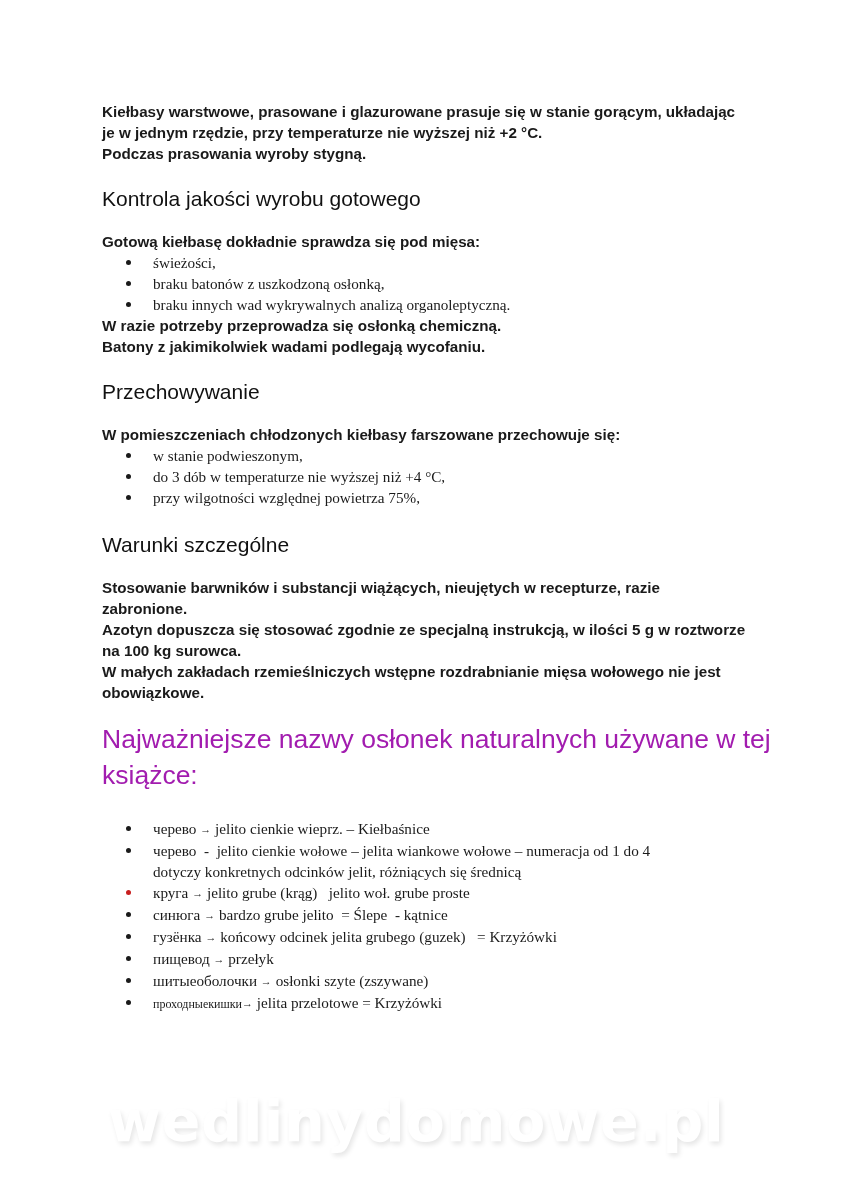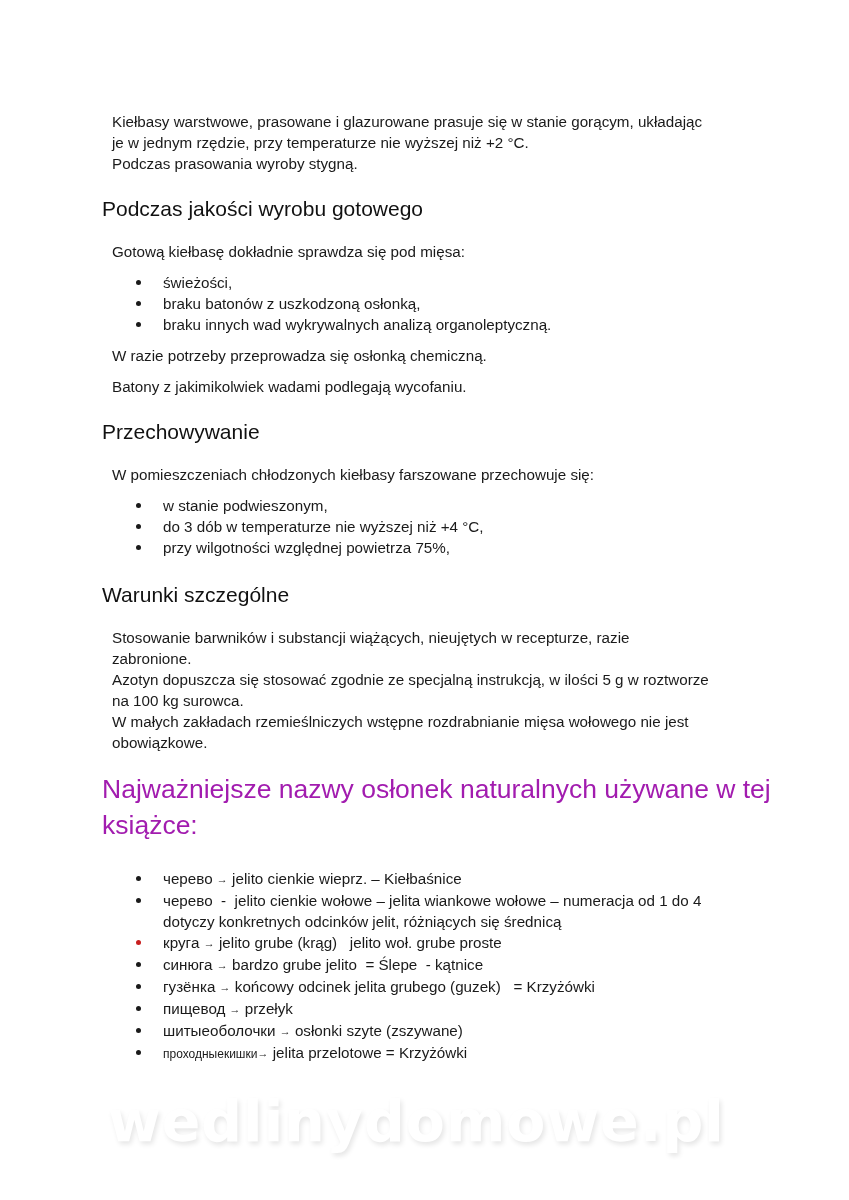--- a/index.html
+++ b/index.html
@@ -15,42 +15,44 @@
       font-family: "Liberation Sans", "DejaVu Sans", sans-serif;
       color: #1a1a1a;
     }
     .page {
       position: absolute;
       left: 102px;
       top: 101px;
       width: 680px;
     }
     p {
-      margin: 10px;
+      margin: 0;
       font-size: 15.2px;
       line-height: 21px;
+      font-weight: bold;
     }
     h2 {
       margin: 0;
       font-weight: normal;
       font-size: 21px;
       line-height: 26px;
       color: #111;
     }
     h1 {
       margin: 0;
       font-weight: normal;
       font-size: 26.5px;
       line-height: 36px;
       color: #a21caf;
     }
     ul {
-      margin: 10px;
+      margin: 0;
       padding: 0;
       list-style: none;
+      font-family: Liberation Serif, serif;
     }
     li {
       position: relative;
       padding-left: 51px;
       font-size: 15.2px;
       line-height: 21px;
     }
     li .bullet {
       position: absolute;
       left: 24px;
@@ -87,21 +89,21 @@
 <body>
 
 <div class="page">
 
   <p>
     <span>Kiełbasy warstwowe, prasowane i glazurowane prasuje się w stanie gorącym, układając</span><br>
     <span>je w jednym rzędzie, przy temperaturze nie wyższej niż +2 °C.</span><br>
     <span>Podczas prasowania wyroby stygną.</span>
   </p>
 
-  <h2 style="margin-top:22px;">Podczas jakości wyrobu gotowego</h2>
+  <h2 style="margin-top:22px;">Kontrola jakości wyrobu gotowego</h2>
 
   <p style="margin-top:19px;">Gotową kiełbasę dokładnie sprawdza się pod mięsa:</p>
   <ul>
     <li><span class="bullet"></span><span>świeżości,</span></li>
     <li><span class="bullet"></span><span>braku batonów z uszkodzoną osłonką,</span></li>
     <li><span class="bullet"></span><span>braku innych wad wykrywalnych analizą organoleptyczną.</span></li>
   </ul>
   <p>W razie potrzeby przeprowadza się osłonką chemiczną.</p>
   <p>Batony z jakimikolwiek wadami podlegają wycofaniu.</p>
 

